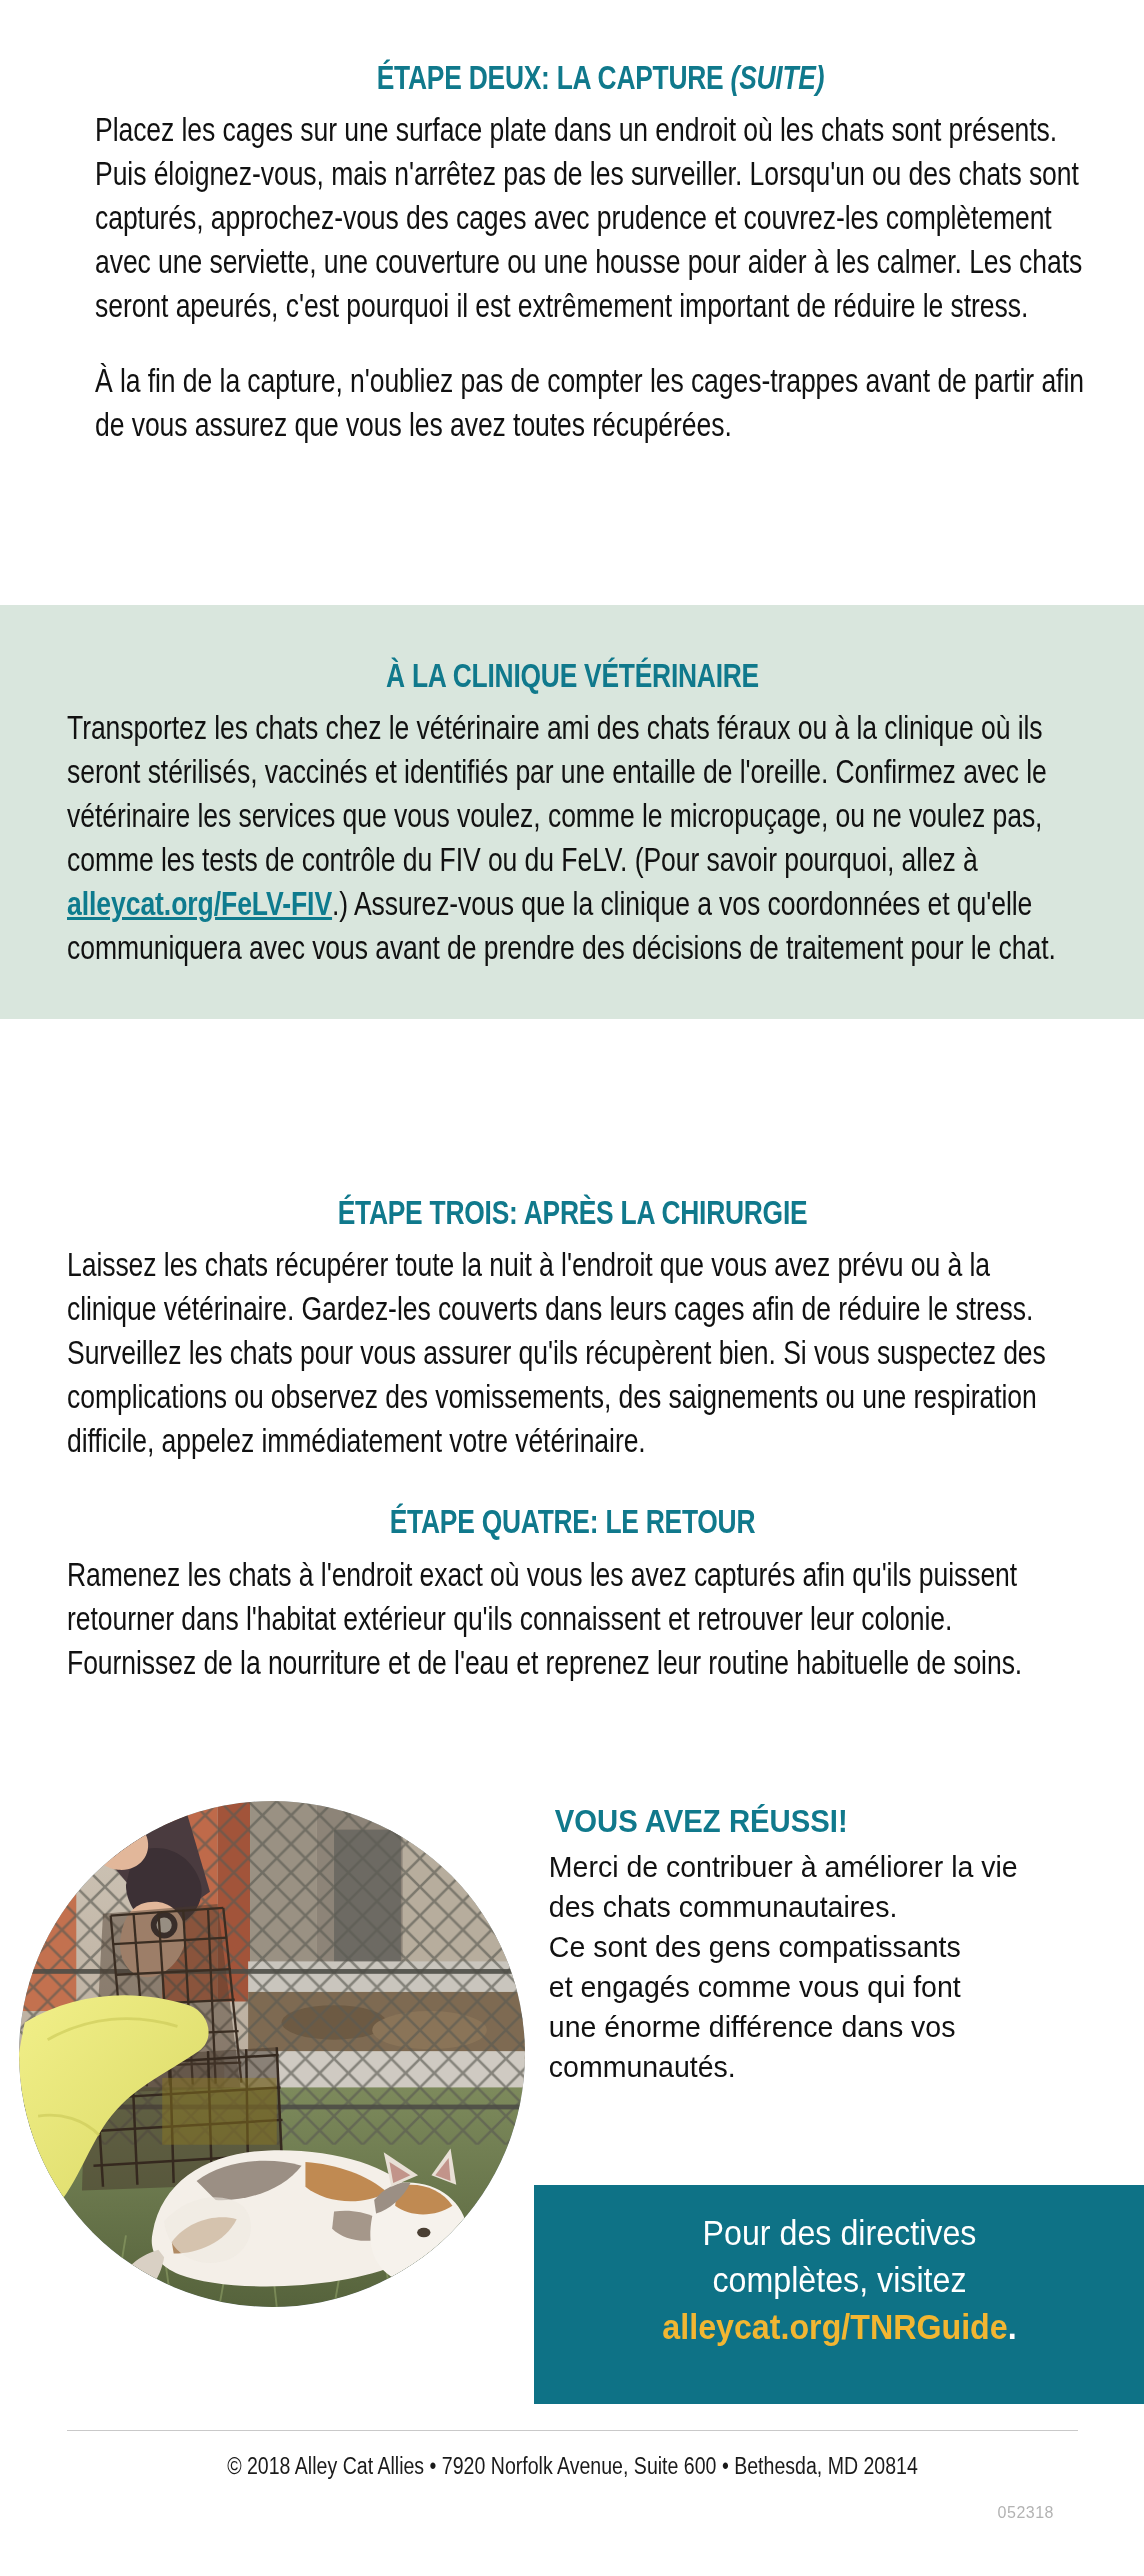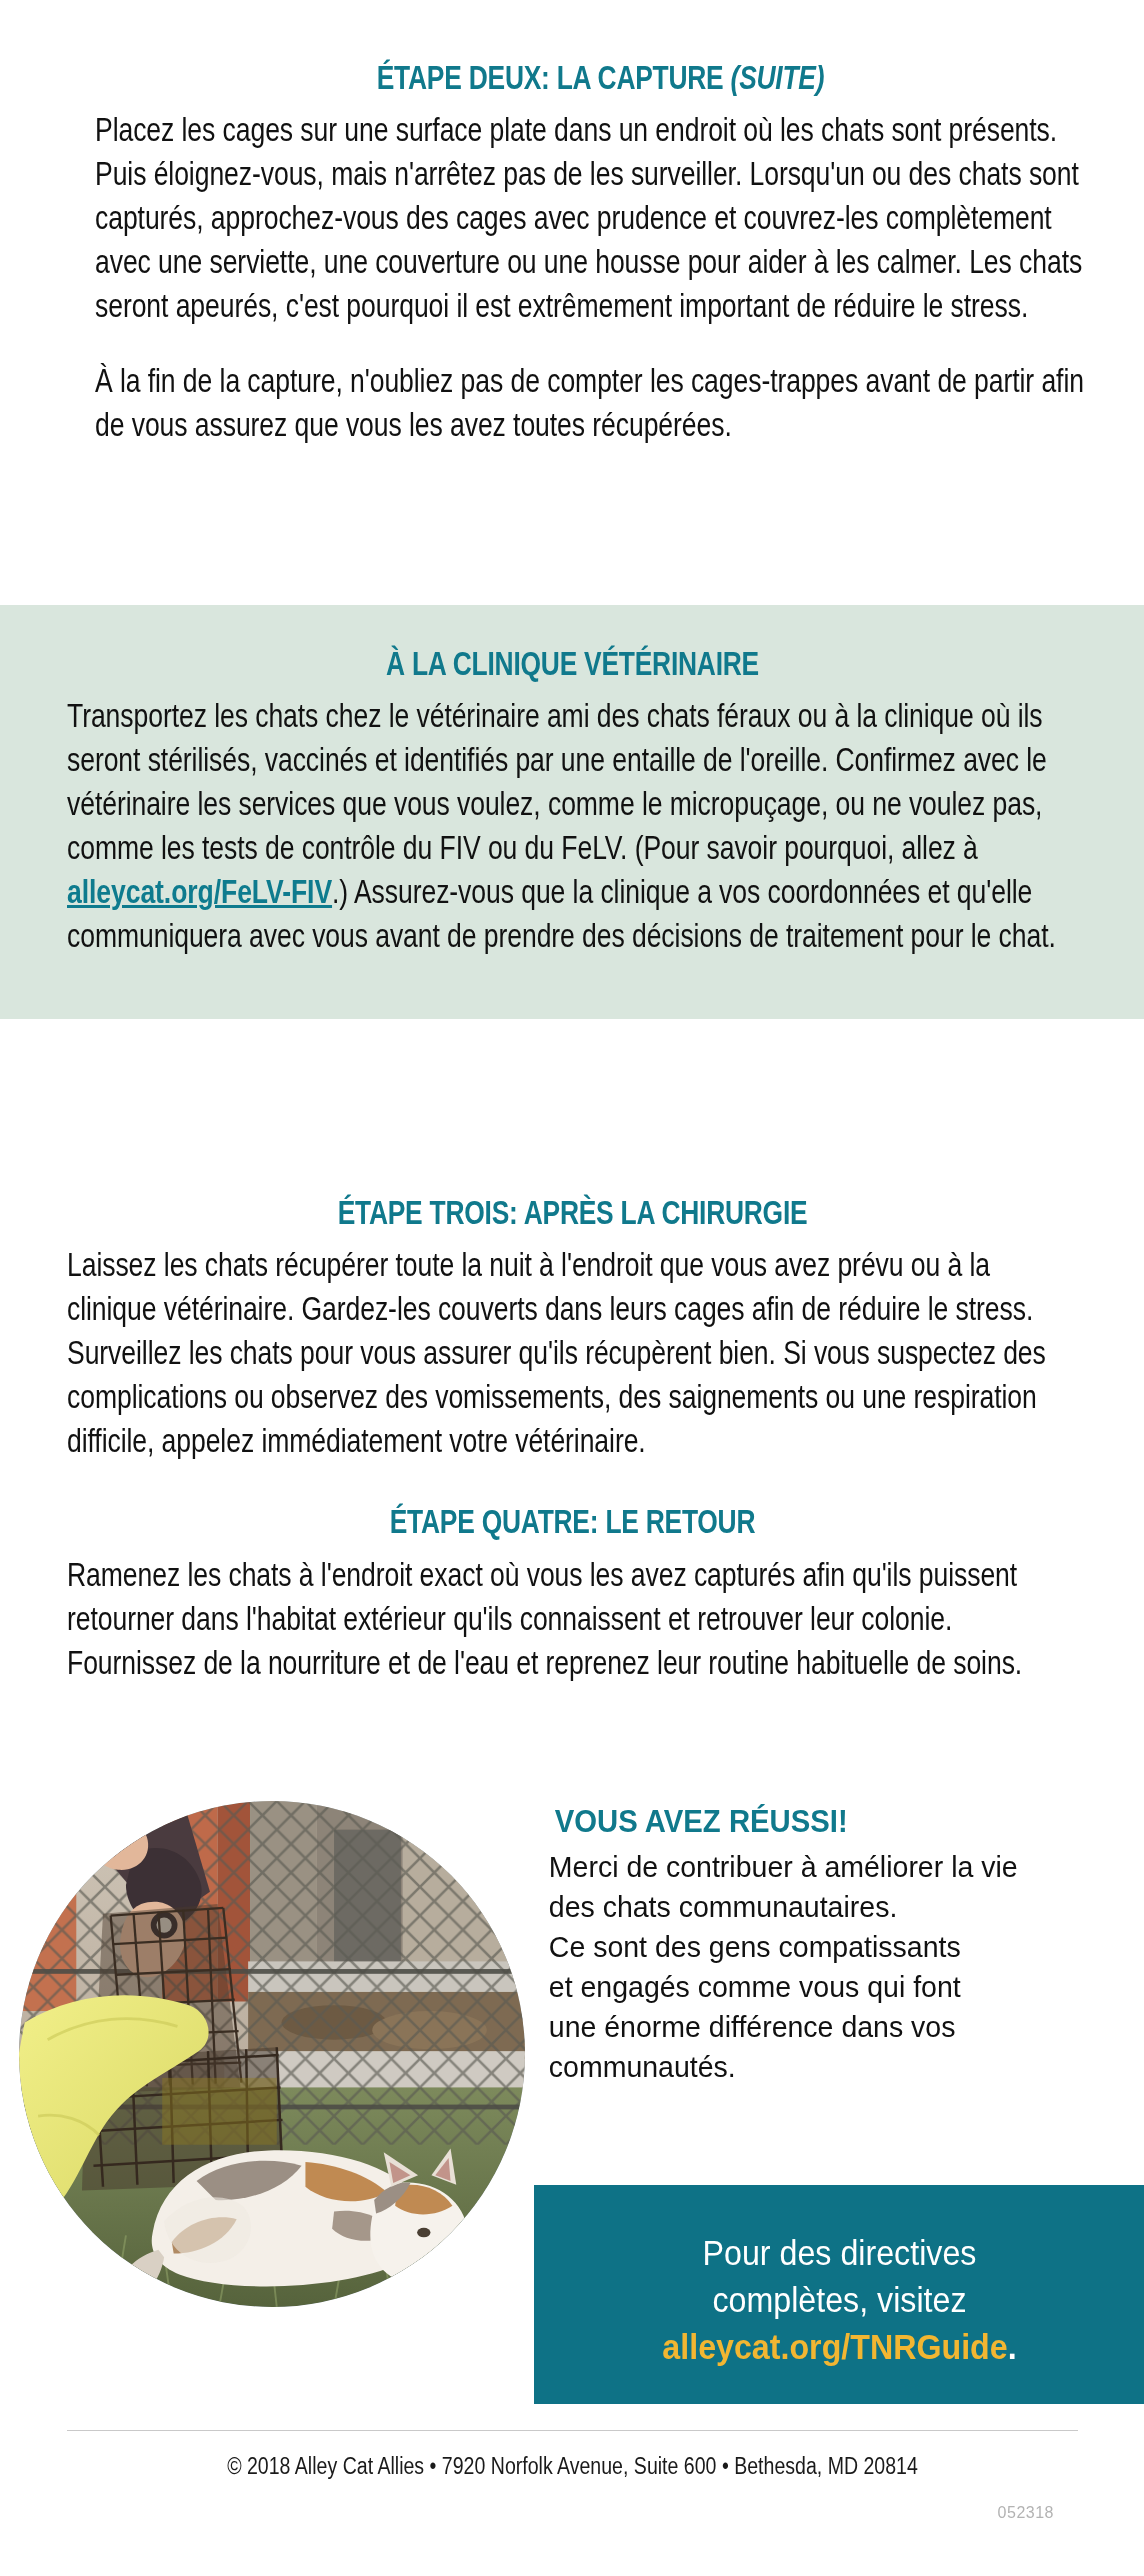--- a/index.html
+++ b/index.html
@@ -64,21 +64,21 @@
   .sec-one .p1 { margin-top: 11.4px; }
   .sec-one .p2 { margin-top: 30.5px; }
 
   
   .sec-green {
     position: absolute;
     left: 0; top: 605px;
     width: 1145px;
     height: 414px;
     background: #d9e6dd;
-    padding: 0 67px;
+    padding: 12px 67px;
   }
   .sec-green .heading { margin-top: 40px; }
   .sec-green .p1 { margin-top: 11.4px; }
 
   
   .sec-three {
     position: absolute;
     left: 0; top: 1127px;
     width: 1145px;
     padding: 16px 67px;
@@ -130,21 +130,21 @@
   
   .cta {
     position: absolute;
     left: 534px;
     top: 2185px;
     width: 611px;
     height: 219px;
     background: #0e7286;
     color: #ffffff;
     text-align: center;
-    padding-top: 44px;
+    padding-top: 24px;
   }
   .cta-line {
     font-size: 35px;
     line-height: 47px;
     font-weight: normal;
     transform: scaleX(0.92);
     transform-origin: center;
   }
   .cta-url {
     font-size: 35px;

